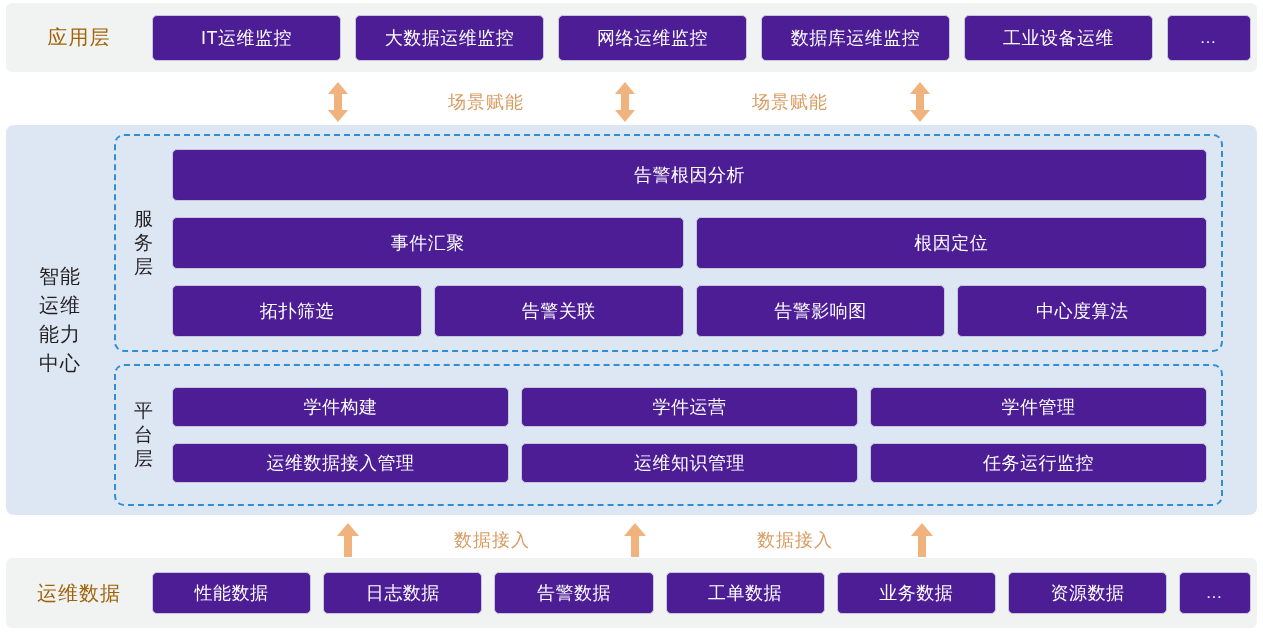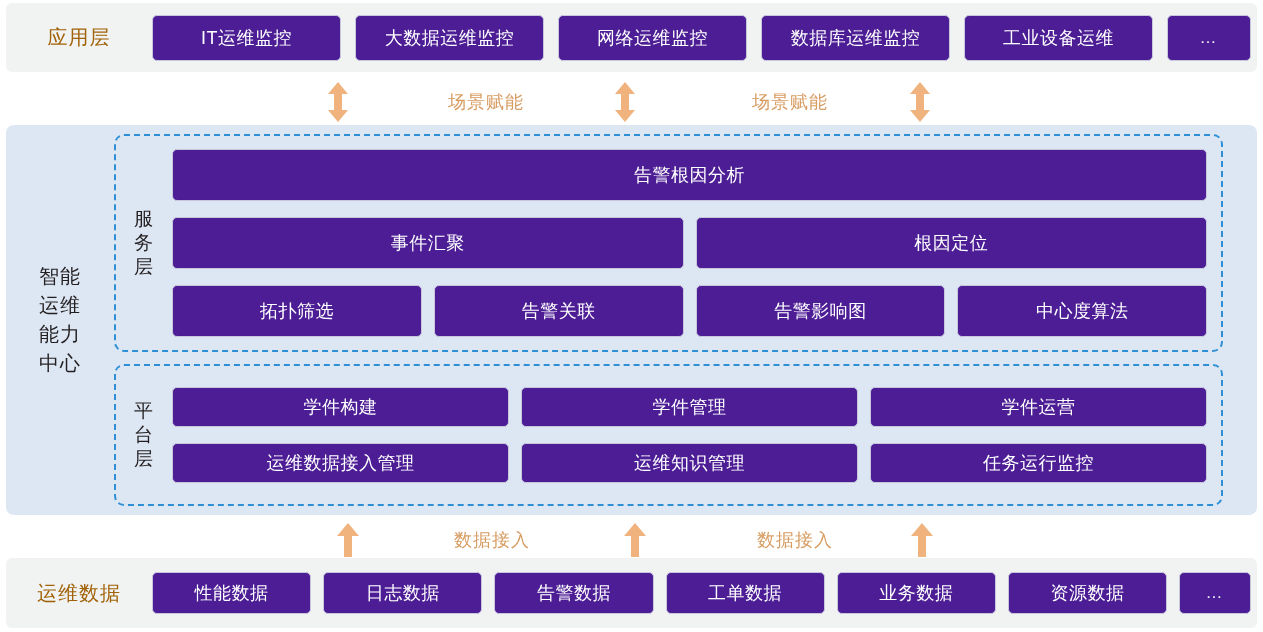--- a/index.html
+++ b/index.html
@@ -256,22 +256,22 @@
 
       <div class="dashgroup" id="platform-group">
         <div class="vlabel">
           <div>平</div>
           <div>台</div>
           <div>层</div>
         </div>
         <div class="group-rows">
           <div class="grow">
             <div class="bbox">学件构建</div>
+            <div class="bbox">学件运营</div>
             <div class="bbox">学件管理</div>
-            <div class="bbox">学件运营</div>
           </div>
           <div class="grow">
             <div class="bbox">运维数据接入管理</div>
             <div class="bbox">运维知识管理</div>
             <div class="bbox">任务运行监控</div>
           </div>
         </div>
       </div>
 
     </div>

